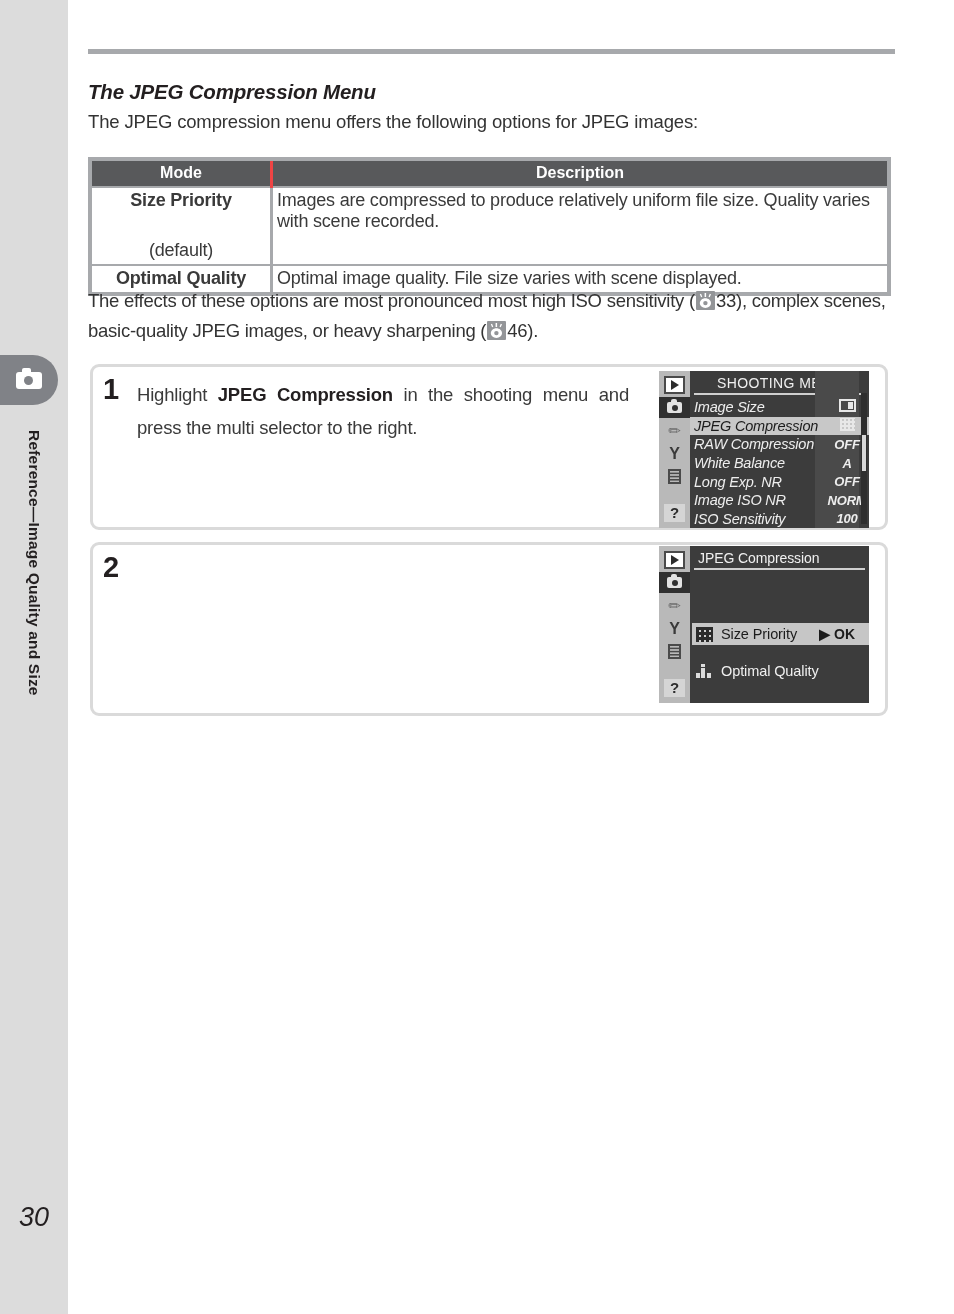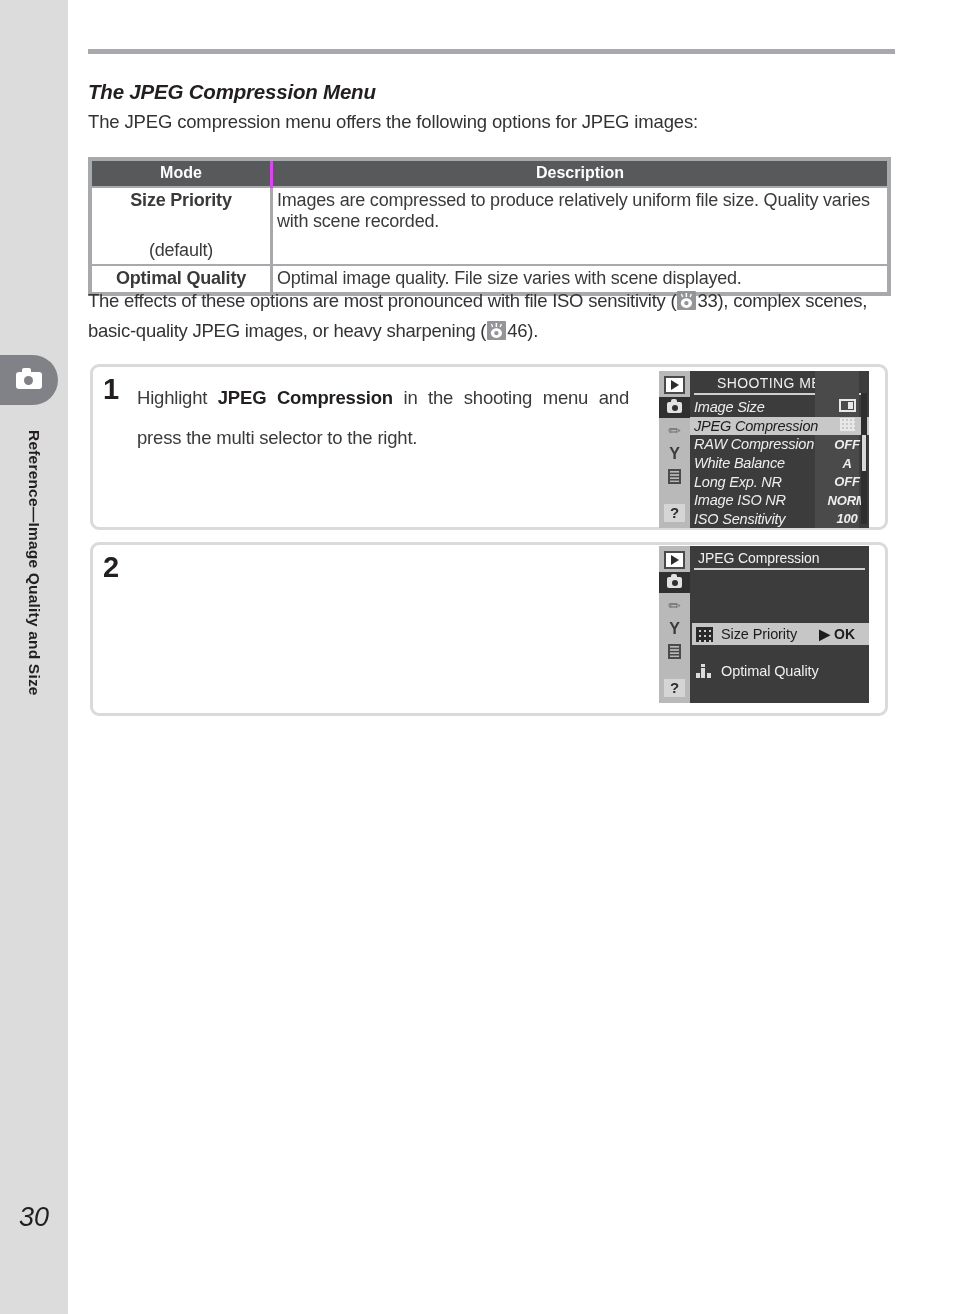--- a/index.html
+++ b/index.html
@@ -118,21 +118,21 @@
     background: #ffffff;
     border: 4px solid #a7a9ac;
   }
   table.mode-table th {
     background: #58595b;
     color: #ffffff;
     font-size: 16px;
     font-weight: bold;
     padding: 3px 0 4px 0;
     text-align: center;
-    border-right: 3px solid #d946ef;
+    border-right: 3px solid #ef4444;
   }
   table.mode-table th:last-child { border-right: none; }
   table.mode-table td {
     font-size: 18px;
     color: #3a3a3a;
     vertical-align: top;
     padding: 2px 4px 3px 4px;
     border-right: 3px solid #a7a9ac;
     border-top: 2px solid #a7a9ac;
     letter-spacing: -0.2px;
@@ -196,21 +196,21 @@
     color: #231f20;
     font-family: "Liberation Sans", sans-serif;
   }
   .step-text {
     position: absolute;
     left: 44px;
     top: 11px;
     width: 492px;
     font-size: 18.5px;
     color: #3a3a3a;
-    line-height: 40px;
+    line-height: 33px;
     text-align: justify;
     letter-spacing: -0.2px;
   }
   .step-text b { color: #231f20; }
 
   
   .lcd {
     position: absolute;
     width: 210px;
     height: 157px;
@@ -444,21 +444,21 @@
       </td>
       <td>Images are compressed to produce relatively uniform file size.  Quality varies with scene recorded.</td>
     </tr>
     <tr>
       <td class="mode-cell">Optimal Quality</td>
       <td>Optimal image quality.  File size varies with scene displayed.</td>
     </tr>
   </tbody>
 </table>
 
-<div class="effects-para"><span>The effects of these options are most pronounced with file ISO sensitivity (</span><span class="refmark"><svg width="15" height="15" viewBox="0 0 15 15">
+<div class="effects-para"><span>The effects of these options are most pronounced most high ISO sensitivity (</span><span class="refmark"><svg width="15" height="15" viewBox="0 0 15 15">
         <g fill="#ffffff">
           <rect x="6.6" y="0" width="1.5" height="4"></rect>
           <rect x="2.4" y="0.8" width="1.3" height="3.4" transform="rotate(-22 3 2.5)"></rect>
           <rect x="11.1" y="0.8" width="1.3" height="3.4" transform="rotate(22 11.7 2.5)"></rect>
           <path d="M7.4 5.2c-3.1 0-5.6 2.2-5.6 4.9s2.5 4.9 5.6 4.9 5.6-2.2 5.6-4.9S10.5 5.2 7.4 5.2z"></path>
         </g>
         <circle cx="7.4" cy="10.1" r="2.2" fill="#939598"></circle>
       </svg></span><span>33),</span><span> complex scenes, basic-quality JPEG images, or heavy sharpening (</span><span class="refmark"><svg width="15" height="15" viewBox="0 0 15 15">
         <g fill="#ffffff">
           <rect x="6.6" y="0" width="1.5" height="4"></rect>

